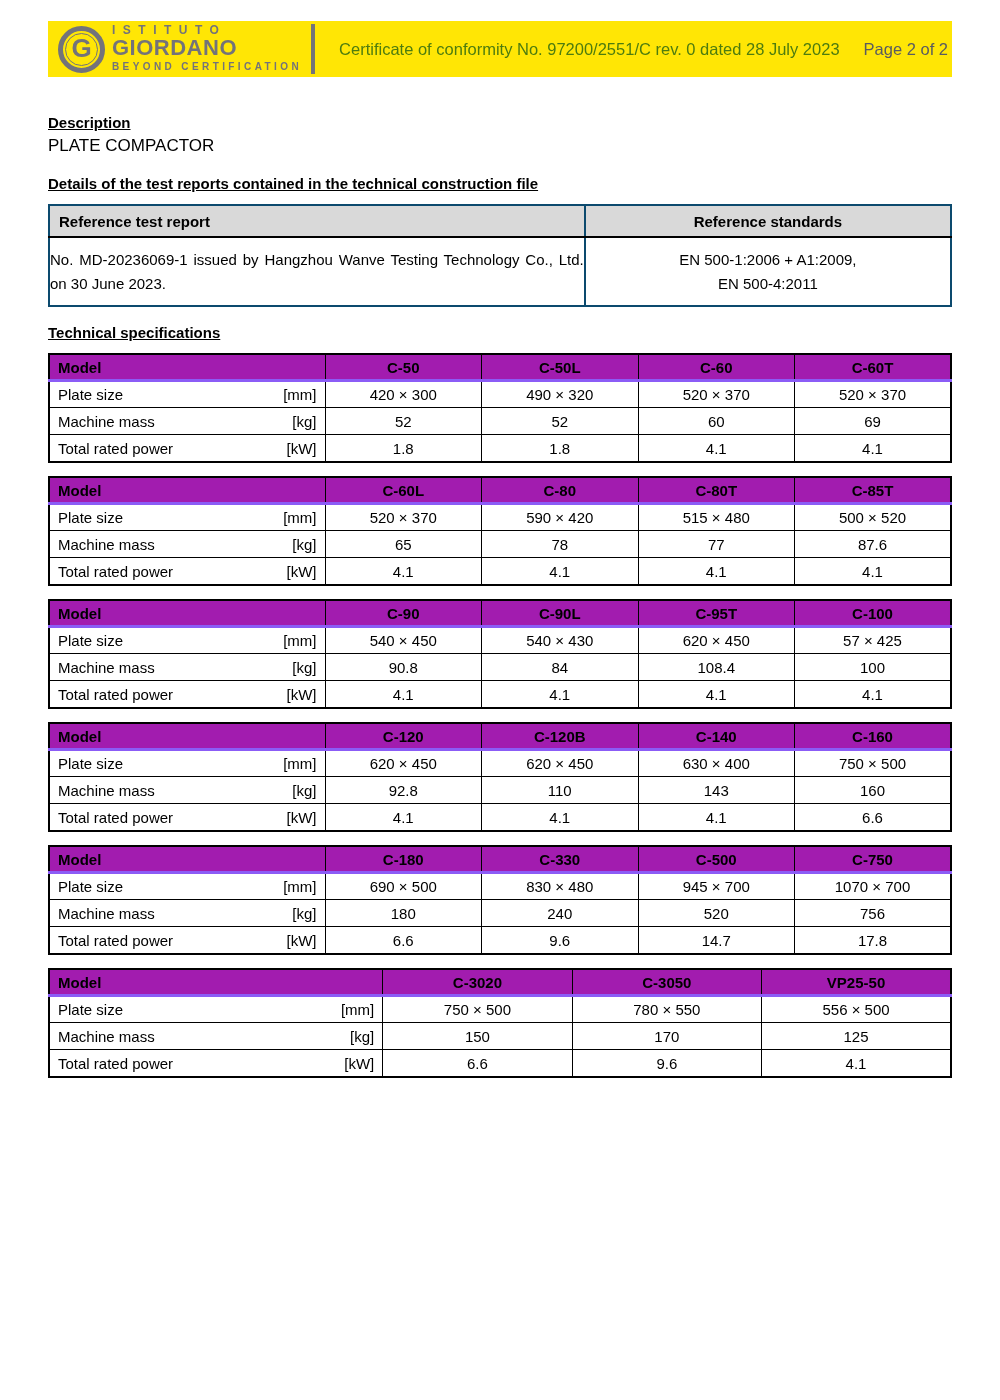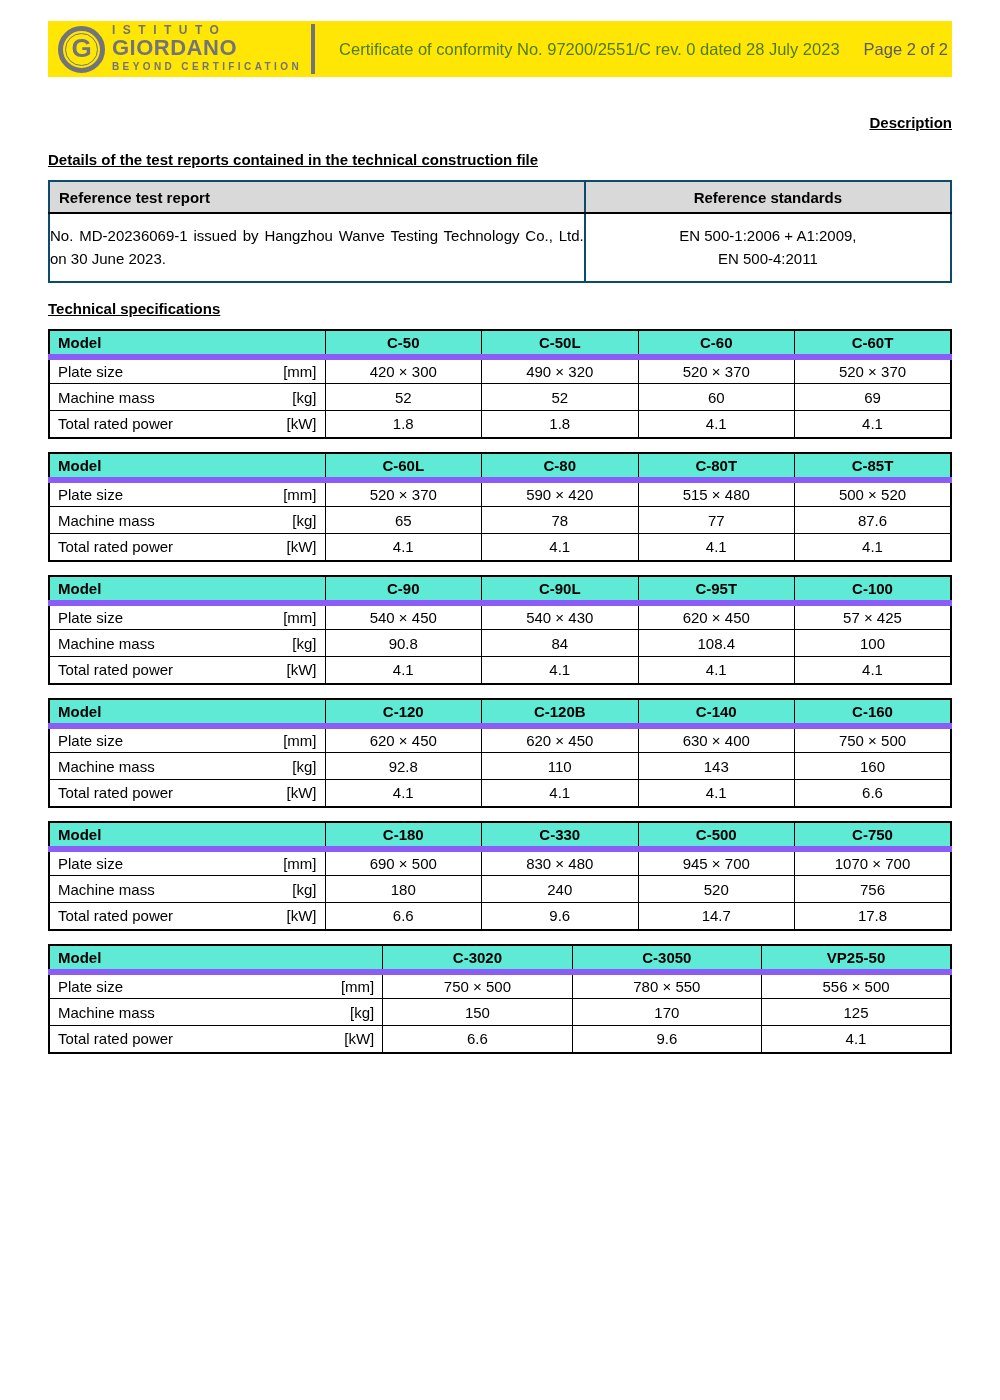--- a/index.html
+++ b/index.html
@@ -49,21 +49,21 @@
   }
   .banner-page { flex: 0 0 auto; font-size: 16.5px; color: #595B60; margin-right: 4px; }
 
   
   .heading {
     margin: 0 48px;
     font-size: 15px; font-weight: bold;
     text-decoration: underline;
     line-height: 1.2;
   }
-  .h-description { margin-top: 37px; text-align: right; }
+  .h-description { margin-top: 37px; }
   .desc-value { margin: 4px 48px 0 48px; font-size: 17px; line-height: 1.2; }
   .h-details { margin-top: 19px; }
   .h-specs { margin-top: 17px; }
 
   
   table { border-collapse: collapse; table-layout: fixed; }
   .tr-table {
     margin: 11px 48px 0 48px;
     width: 904px;
     font-size: 15px;
@@ -89,21 +89,21 @@
 
   
   .spec-tables { margin: 11px 48px 0 48px; }
   .spec-table {
     width: 904px;
     font-size: 15px;
     border: 2px solid #000;
   }
   .spec-table + .spec-table { margin-top: 13px; }
   .spec-table th, .spec-table td { border: 1px solid #000; height: 27px; padding: 0; }
-  .spec-table th { background: #5eead4; border-bottom: 6px solid #8b5cf6; }
+  .spec-table th { background: #a21caf; border-bottom: 3px solid #8b5cf6; }
   .model-label-cell { text-align: left; padding: 0 8px !important; }
   .model-name-cell { text-align: center; }
   .row-head-cell { padding: 0 8px !important; }
   .row-head-inner { display: flex; justify-content: space-between; align-items: center; }
   .value-cell { text-align: center; }
 </style>
 </head>
 <body>
 
 <div class="page">
@@ -118,20 +118,21 @@
         <span class="logo-line2">GIORDANO</span>
         <span class="logo-line3">BEYOND CERTIFICATION</span>
       </div>
       <div class="logo-bar"></div>
     </div>
     <div class="banner-title">Certificate of conformity No. 97200/2551/C rev. 0 dated 28 July 2023</div>
     <div class="banner-page">Page 2 of 2</div>
   </div>
 
   <div class="heading h-description">Description</div>
+  <div class="desc-value">PLATE COMPACTOR</div>
 
   <div class="heading h-details">Details of the test reports contained in the technical construction file</div>
   <table class="tr-table">
     <colgroup>
       <col style="width:59.4%">
       <col style="width:40.6%">
     </colgroup>
     <thead>
       <tr>
         <th class="tr-col-report">Reference test report</th>

